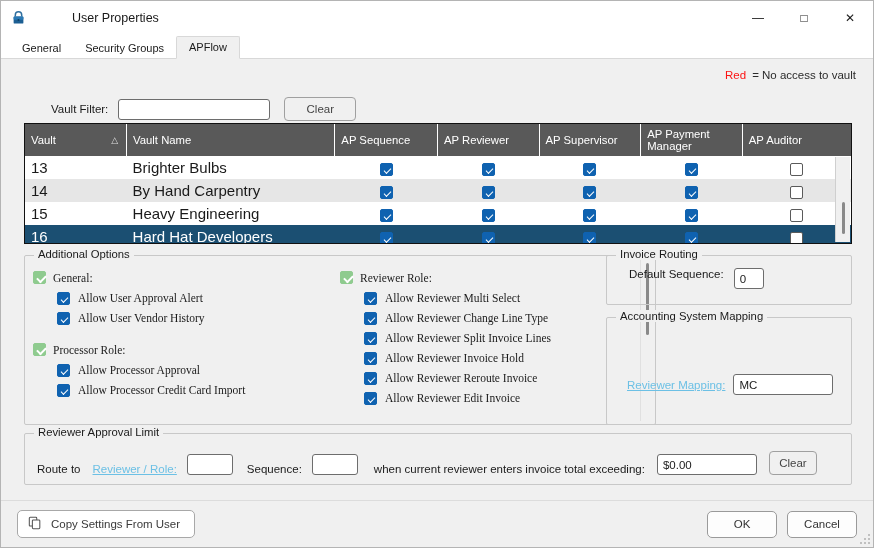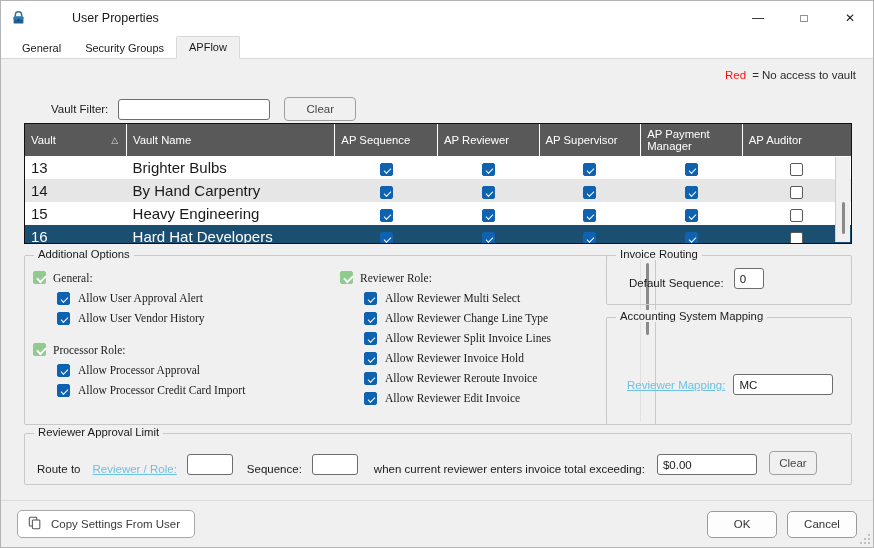--- a/index.html
+++ b/index.html
@@ -278,21 +278,21 @@
     position: absolute;
     left: 5px; top: 4px;
     width: 3px; height: 72px;
     background: #8a8a8a;
     border-radius: 2px;
   }
 
   .ir-row {
     position: absolute;
     left: 0; top: 12px; width: 100%;
-    display: flex; align-items: flex-end;
+    display: flex; align-items: flex-start;
     padding-left: 22px;
   }
   #default-seq { width: 30px; margin-left: 10px; text-align: left; }
 
   .am-row {
     position: absolute;
     left: 0; top: 56px; width: 100%;
     display: flex; align-items: center;
     padding-left: 20px;
   }

